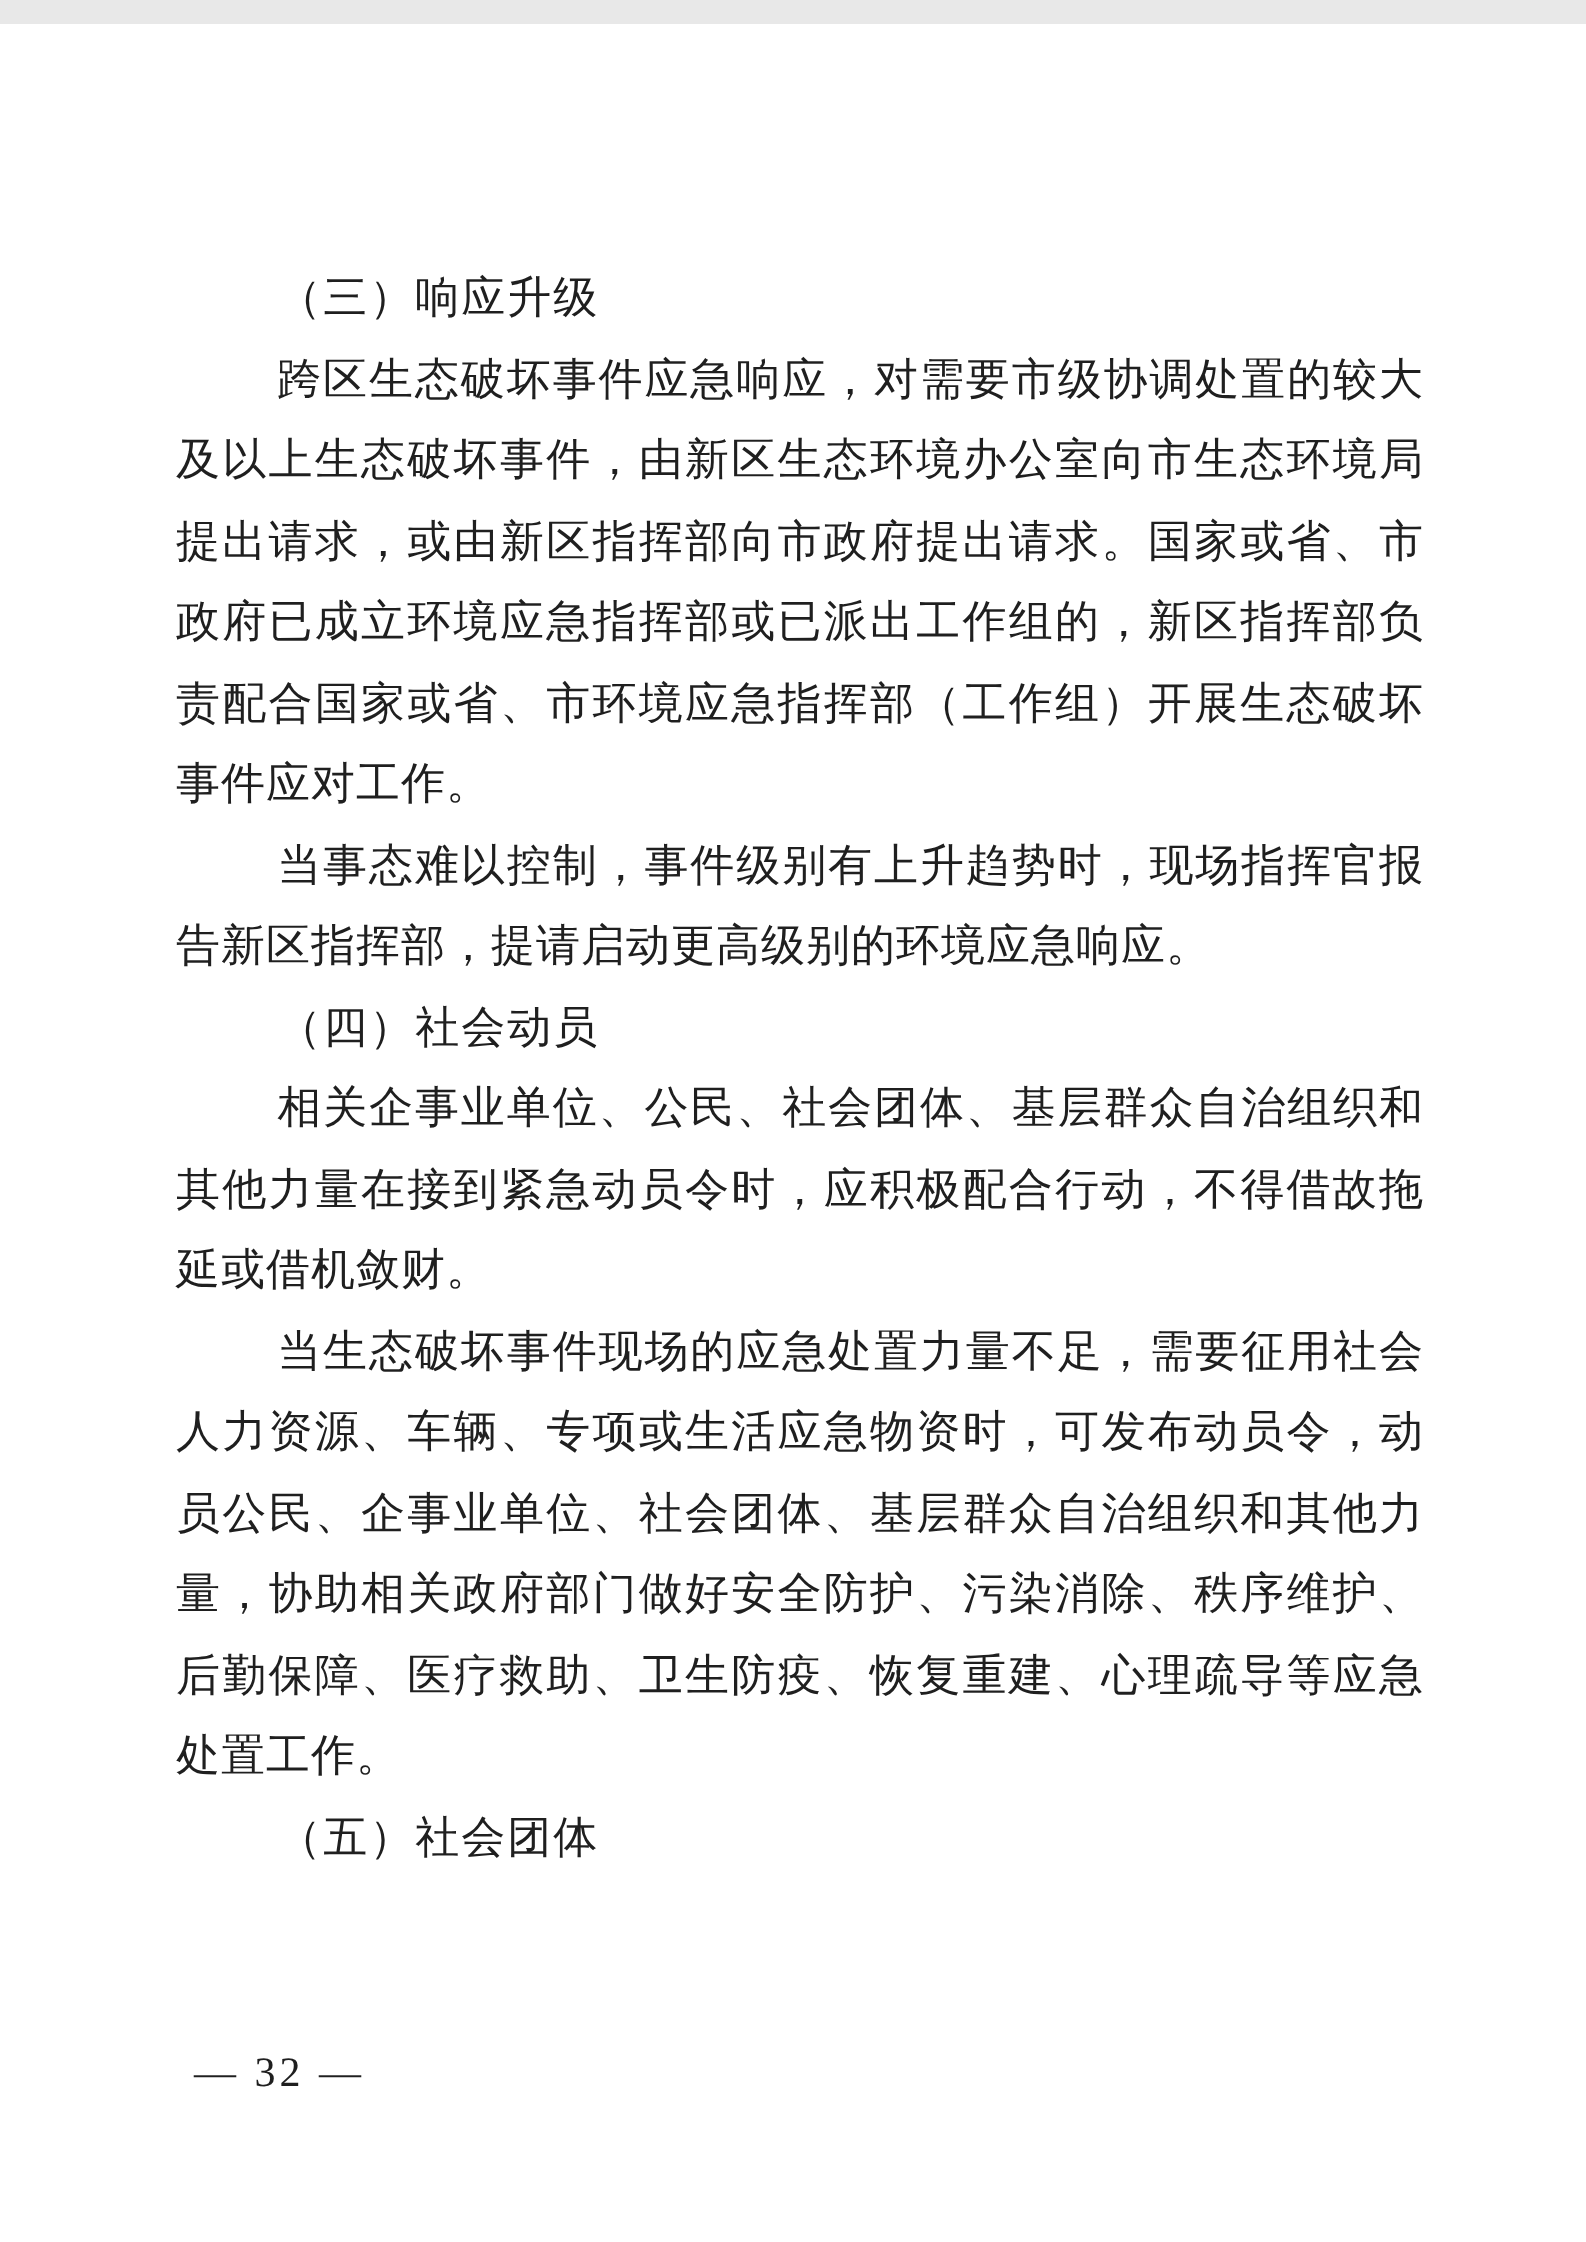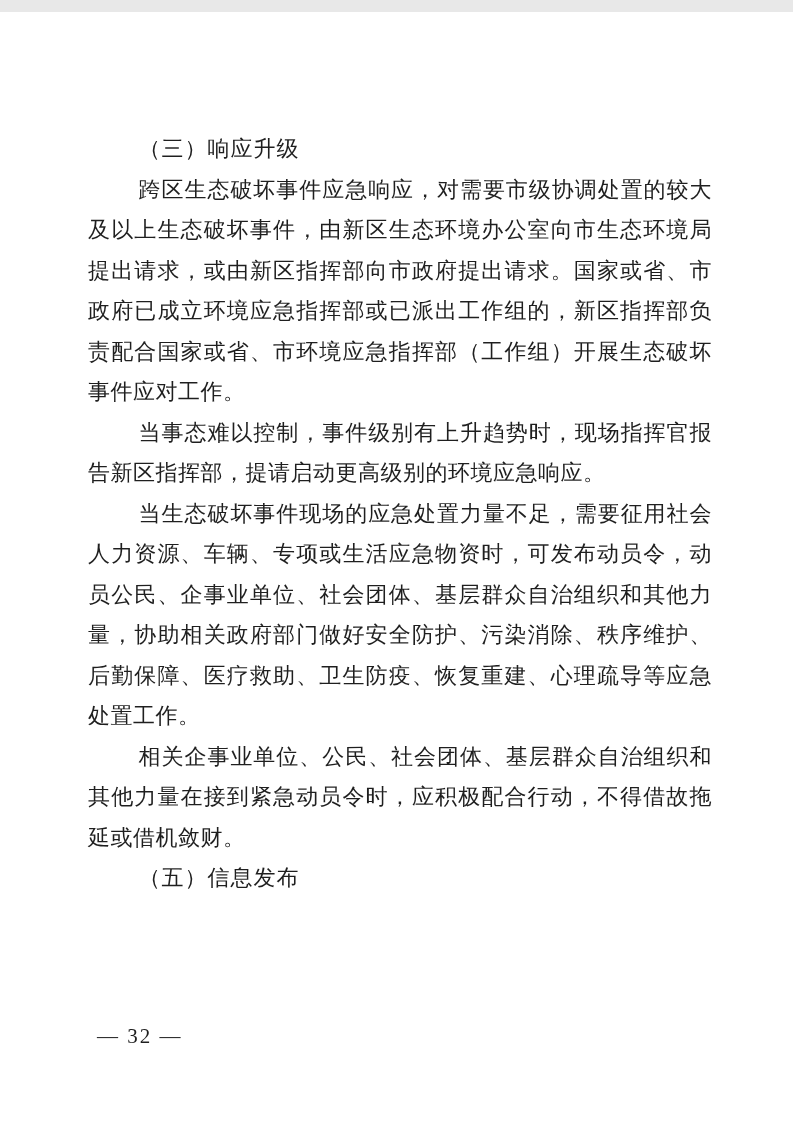--- a/index.html
+++ b/index.html
@@ -49,20 +49,21 @@
 </head>
 <body>
 
 <div class="page">
 
   <div class="content">
 
   <p class="heading">（三）响应升级</p>
       <p class="paragraph">跨区生态破坏事件应急响应，对需要市级协调处置的较大及以上生态破坏事件，由新区生态环境办公室向市生态环境局提出请求，或由新区指挥部向市政府提出请求。国家或省、市政府已成立环境应急指挥部或已派出工作组的，新区指挥部负责配合国家或省、市环境应急指挥部（工作组）开展生态破坏事件应对工作。</p>
       <p class="paragraph">当事态难以控制，事件级别有上升趋势时，现场指挥官报告新区指挥部，提请启动更高级别的环境应急响应。</p>
+      <p class="heading">（四）社会动员</p>
+      <p class="paragraph">相关企事业单位、公民、社会团体、基层群众自治组织和其他力量在接到紧急动员令时，应积极配合行动，不得借故拖延或借机敛财。</p>
       <p class="paragraph">当生态破坏事件现场的应急处置力量不足，需要征用社会人力资源、车辆、专项或生活应急物资时，可发布动员令，动员公民、企事业单位、社会团体、基层群众自治组织和其他力量，协助相关政府部门做好安全防护、污染消除、秩序维护、后勤保障、医疗救助、卫生防疫、恢复重建、心理疏导等应急处置工作。</p>
-      <p class="paragraph">相关企事业单位、公民、社会团体、基层群众自治组织和其他力量在接到紧急动员令时，应积极配合行动，不得借故拖延或借机敛财。</p>
-      <p class="heading">（五）信息发布</p>
+      <p class="heading">（五）社会团体</p>
     </div>
 
   <div class="page-footer">— 32 —</div>
 
 </div>
 
 </body></html>

